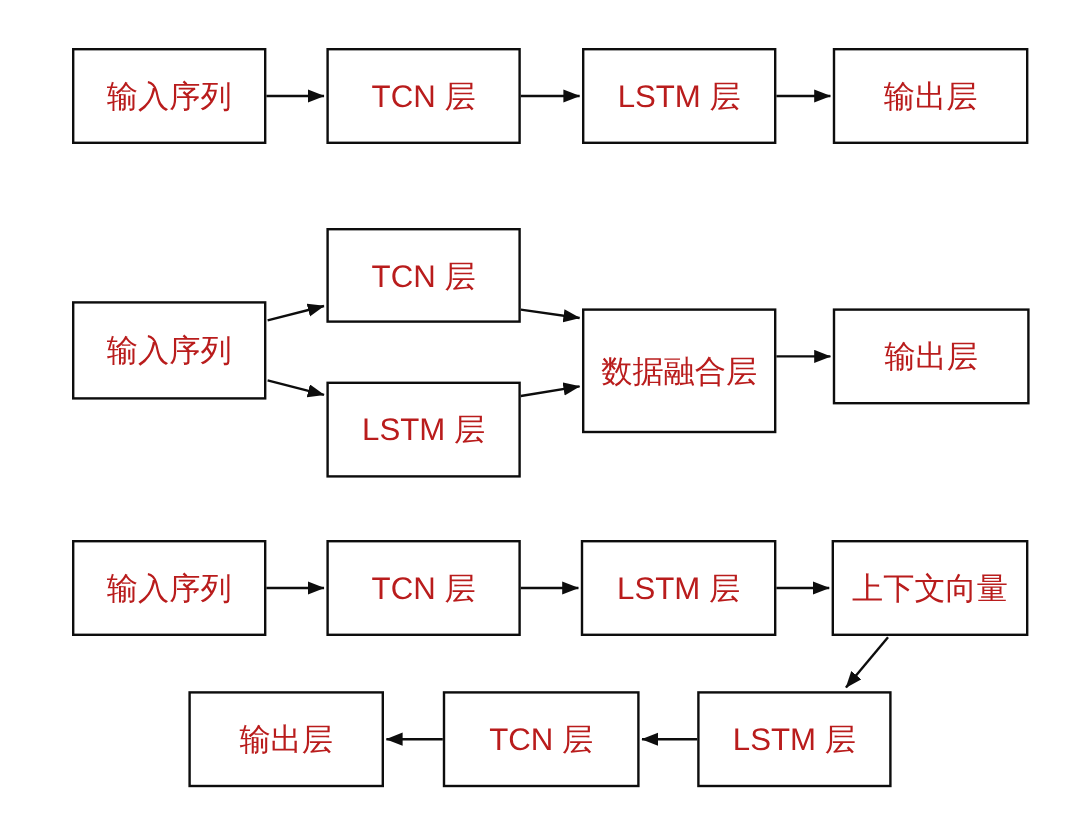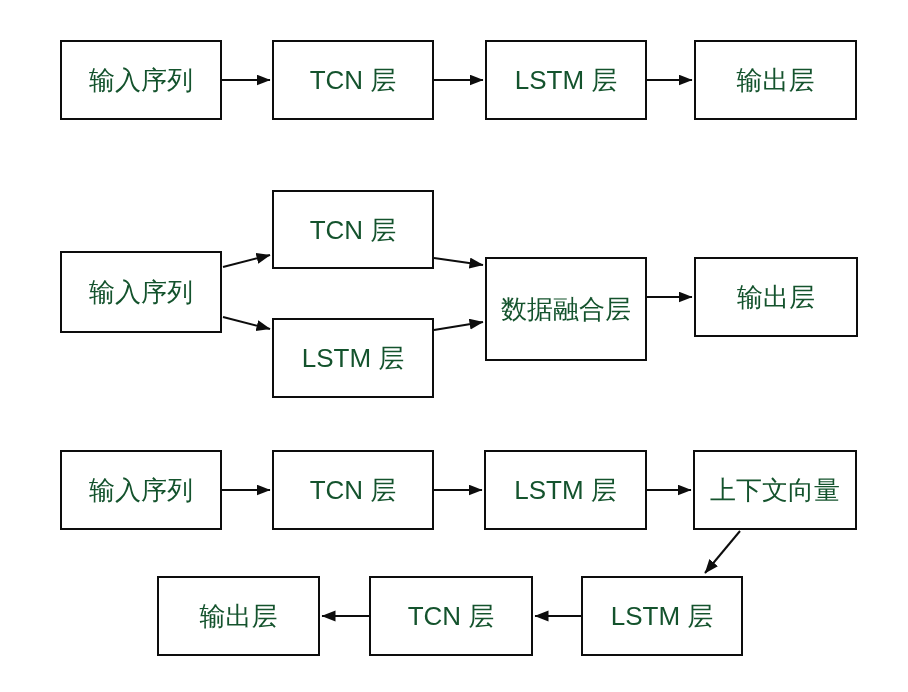--- a/index.html
+++ b/index.html
@@ -13,21 +13,21 @@
     width: 908px;
     height: 692px;
     background: #ffffff;
     overflow: hidden;
   }
   .node {
     position: absolute;
     box-sizing: border-box;
     border: 2px solid #0d0d0d;
     background: #ffffff;
-    color: #14532d;
+    color: #b91c1c;
     font-size: 26px;
     line-height: 1;
     display: flex;
     align-items: center;
     justify-content: center;
     text-align: center;
     white-space: nowrap;
   }
   .arrows {
     position: absolute;

